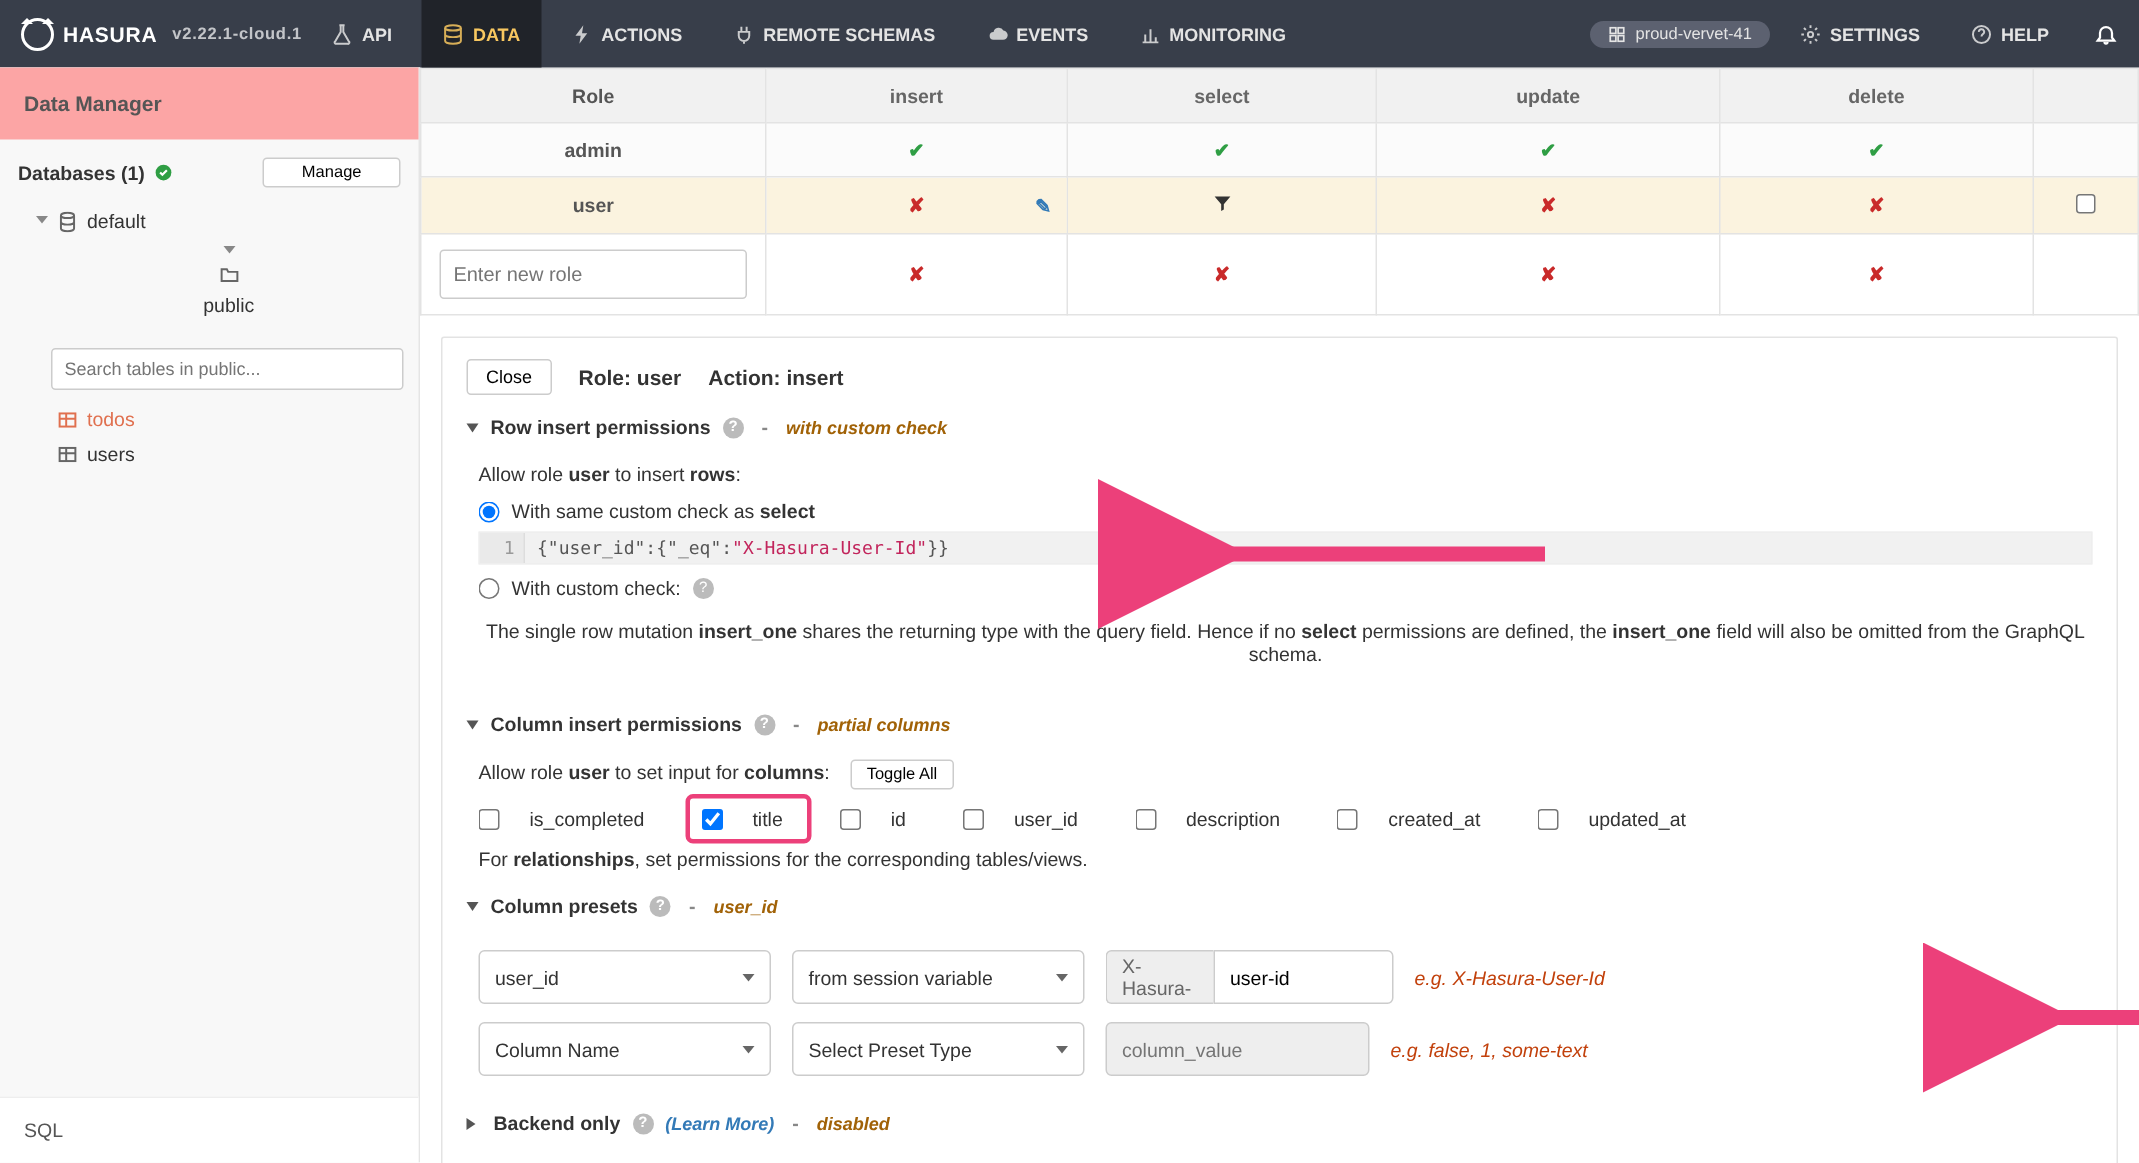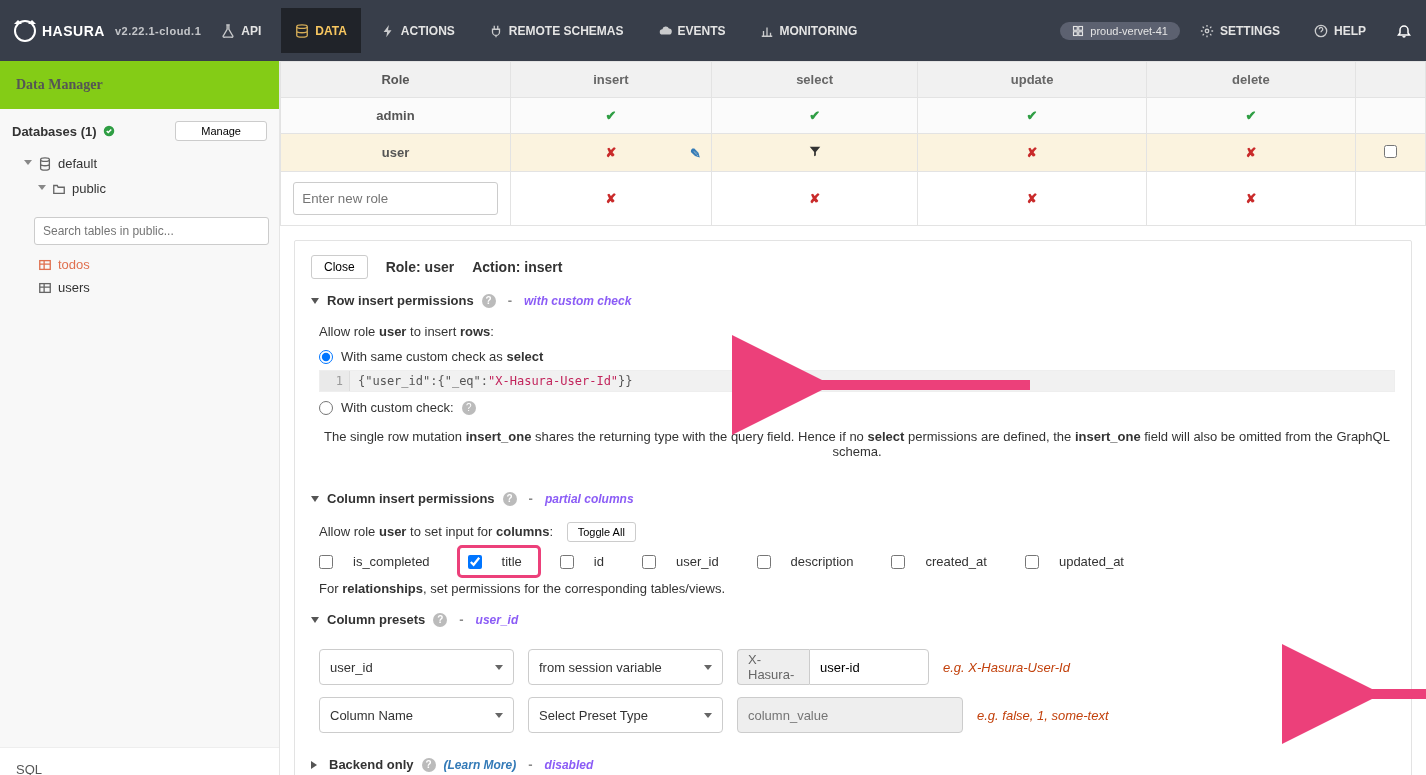--- a/index.html
+++ b/index.html
@@ -1,43 +1,43 @@
 <!DOCTYPE html>
 <html><head>
 <meta charset="utf-8">
 <style>
   * { box-sizing: border-box; margin:0; padding:0; }
   body { font-family: -apple-system, BlinkMacSystemFont, 'Segoe UI', Helvetica, Arial, sans-serif; color:#333; font-size:13px; background:#fff; }
 
   
-  .topnav { background:#383e4a; height:61px; display:flex; align-items:center; padding:0 14px; color:#fff; gap:6px; }
+  .topnav { background:#383e4a; height:45px; display:flex; align-items:center; padding:0 14px; color:#fff; gap:6px; }
   .logo { display:flex; align-items:center; gap:6px; font-weight:700; font-size:14px; letter-spacing:.5px; }
   .logo-owl { width:22px; height:22px; border:2px solid #fff; border-radius:50%; position:relative; }
   .logo-owl::before, .logo-owl::after { content:''; position:absolute; top:-6px; width:0; height:0; border:4px solid transparent; border-bottom-color:#fff; }
   .logo-owl::before{ left:-2px;} .logo-owl::after{ right:-2px;}
   .ver { font-size:11px; opacity:.7; margin-left:4px; }
   .nav-item { display:flex; align-items:center; gap:6px; padding:0 14px; height:45px; color:#e4e4e4; font-weight:700; font-size:12px; cursor:pointer; }
   .nav-item.active { background:#202329; color:#f8c760; }
   .nav-icon { width:14px; height:14px; display:inline-block; opacity:.85; }
   .topnav .spacer { flex:1; }
   .pill { background:#5c6170; color:#e4e4e4; border-radius:12px; padding:3px 12px; font-size:11px; display:flex; align-items:center; gap:6px;}
   .bell { width:16px; height:16px; margin-left:10px; }
 
   
   .main { display:flex; height:calc(775px - 45px); }
 
   
   .sidebar { width:280px; border-right:1px solid #e5e5e5; display:flex; flex-direction:column; background:#f8f8f8;}
-  .sb-header { background:#84cc16; padding:16px 16px; font-weight:700; color:#555; font-size:14px;font-family:Liberation Serif, serif;}
+  .sb-header { background:#fca5a5; padding:16px 16px; font-weight:700; color:#555; font-size:14px;}
   .sb-db { padding:12px 12px 6px 12px; display:flex; align-items:center; justify-content:space-between;}
   .sb-db-title { font-weight:700; font-size:13px; color:#333; display:flex; align-items:center; gap:6px;}
   .manage-btn{ border:1px solid #ccc; background:#fff; border-radius:3px; padding:3px 25px; font-size:11px; cursor:pointer;}
   .tree { padding:4px 8px 12px 20px; font-size:13px; }
   .tree-item{ display:flex; align-items:center; gap:6px; padding:5px 4px; color:#333; cursor:pointer;}
-  .tree-item.sub{ padding-left:18px;}
+  .tree-item.sub{ padding-left:18px;flex-direction:column;}
   .chevron{ width:0;height:0;border-left:4px solid transparent;border-right:4px solid transparent;border-top:5px solid #888; display:inline-block; transform:translateY(-1px);}
   .db-ico, .folder-ico, .table-ico{ width:14px;height:14px; display:inline-block;}
   .search-tables{ margin:4px 10px 8px 34px; }
   .search-tables input{ width:100%; padding:6px 8px; border:1px solid #ccc; border-radius:3px; font-size:12px;}
   .tables { padding-left:38px; }
   .tables .table-link{ display:flex; align-items:center; gap:6px; padding:4px 0; font-size:13px; cursor:pointer;}
   .table-link.active{ color:#e0704f; }
   .sql-link{ border-top:1px solid #eee; padding:14px 16px; color:#555; font-size:13px; cursor:pointer; margin-top:4px; background:#fff;}
 
   
@@ -62,21 +62,21 @@
   .editor-top{ display:flex; align-items:center; gap:18px; margin-bottom:14px;}
   .close-btn{ border:1px solid #ccc; background:#fff; border-radius:3px; padding:4px 12px; font-size:12px; cursor:pointer;}
   .role-info{ font-weight:700; font-size:14px;}
   .action-info{ font-weight:700; font-size:14px;}
 
   .section{ margin:10px 0 6px 0;}
   .section-title{ display:flex; align-items:center; gap:8px; font-weight:700; font-size:13px; color:#333; cursor:pointer;}
   .section-title .chev{ width:0;height:0;border-left:4px solid transparent;border-right:4px solid transparent;border-top:6px solid #555; display:inline-block;}
   .section-title .chev.right{ border-top:4px solid transparent;border-bottom:4px solid transparent;border-left:6px solid #555;}
   .help{ width:14px;height:14px; border-radius:50%; background:#bbb; color:#fff; font-size:10px; display:inline-flex; align-items:center; justify-content:center;}
-  .subtext{ font-style:italic; color:#8b5cf6; font-size:12px;}
+  .subtext{ font-style:italic; color:#a16207; font-size:12px;}
   .dash{ color:#888; margin:0 4px;}
 
   .body-indent{ padding:10px 0 6px 8px;}
   .allow-text{ font-size:13px; margin:6px 0 10px 0;}
   .radio-row{ display:flex; align-items:center; gap:8px; margin:6px 0; font-size:13px;}
   .radio-row input{ width:14px; height:14px;}
   .code-block{ background:#f1f1f1; border:1px solid #eee; font-family:ui-monospace,Menlo,monospace; font-size:12px; display:flex; margin:4px 0 8px 0;}
   .code-gutter{ width:30px; text-align:right; padding:3px 6px; color:#999; background:#eaeaea; border-right:1px solid #ddd;}
   .code-text{ padding:3px 8px;}
   .code-text .k{color:#555;} .code-text .s{color:#c2255c;}
@@ -413,21 +413,21 @@
           </div>
           <div class="preset-row">
             <div class="select">
                 <span>Column Name</span>
                 <span class="dd"></span>
               </div>
             <div class="select">
                 <span>Select Preset Type</span>
                 <span class="dd"></span>
               </div>
-            <input class="txt ro" style="width: 226px;" type="text" disabled="" placeholder="column_value">
+            <input class="txt ro" style="width: 176px;" type="text" disabled="" placeholder="column_value">
             <span class="hint">e.g. false, 1, some-text</span>
           </div>
         </div>
       </div>
 
       <div class="section" style="margin-top:18px">
         <div class="section-title">
           <span class="chev right"></span>
           <span>Backend only</span>
           <span class="help">?</span>

